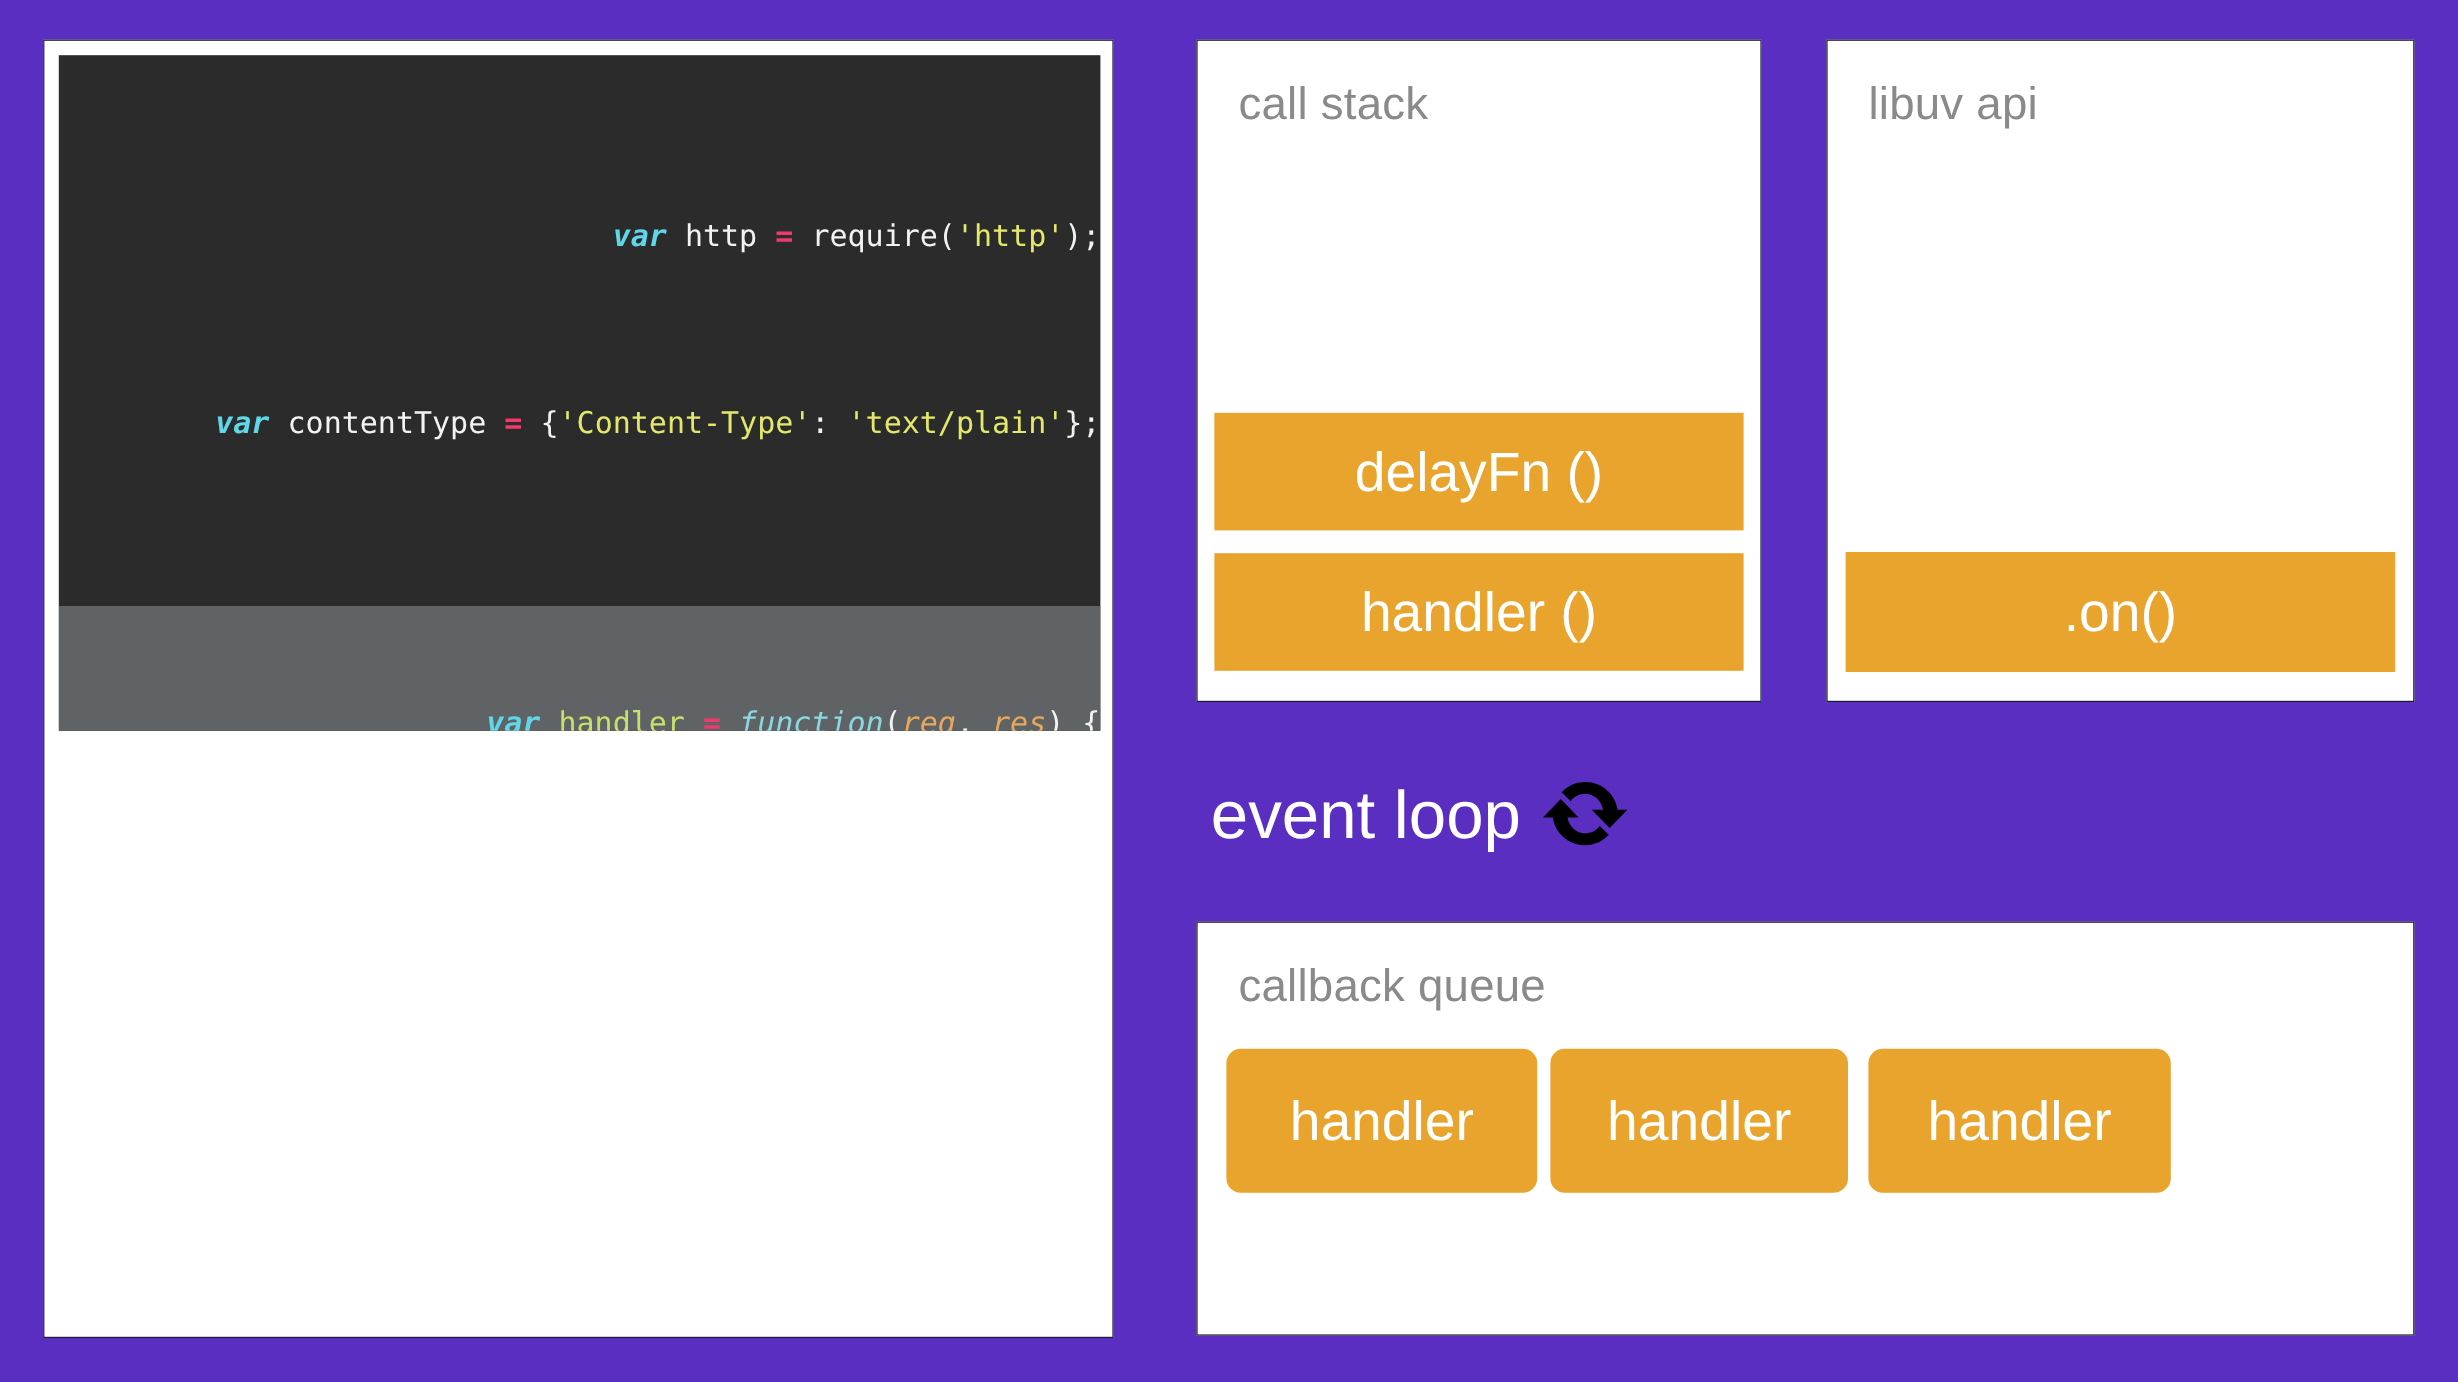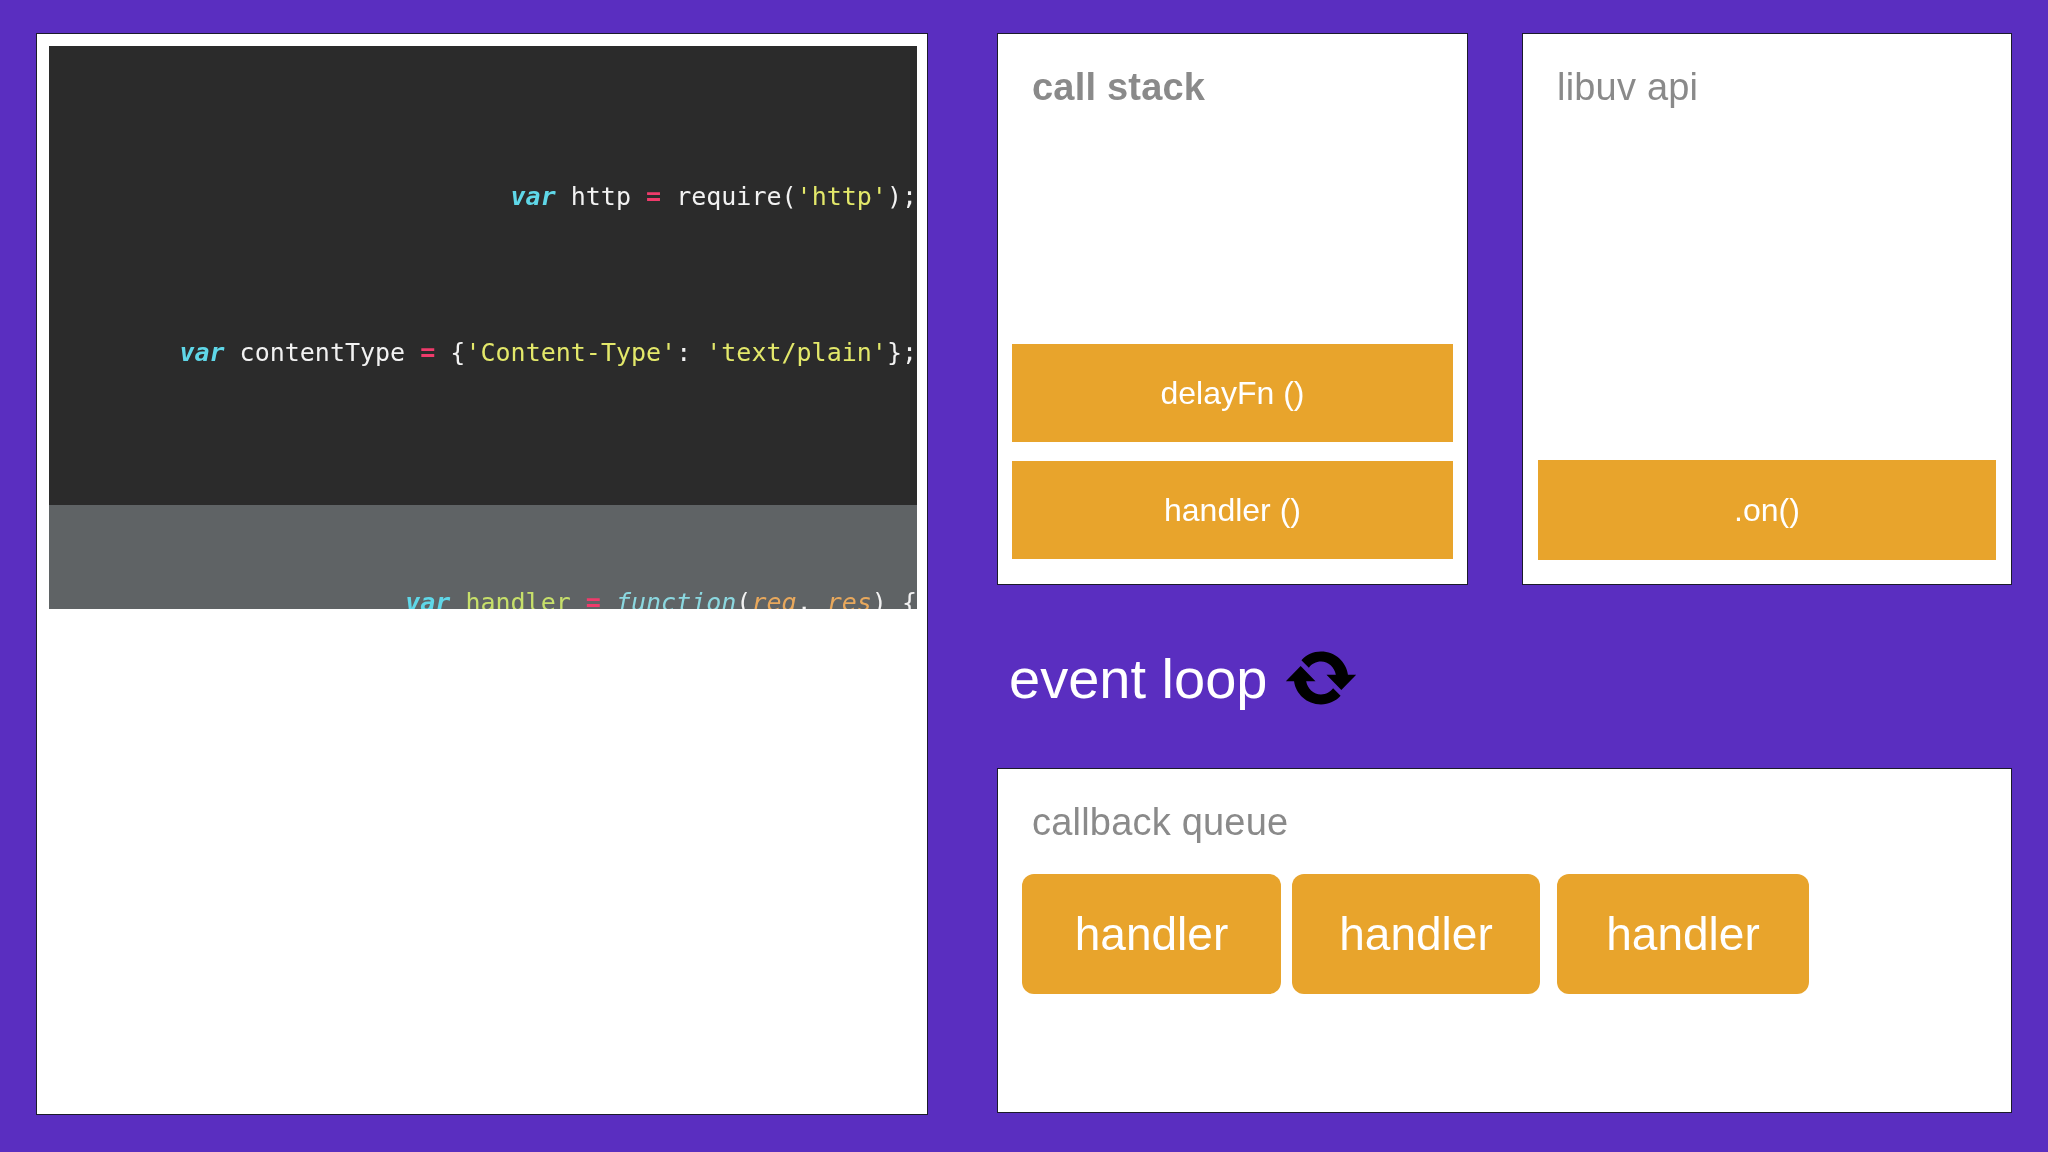--- a/index.html
+++ b/index.html
@@ -48,31 +48,31 @@
   .panel {
     position:absolute;
     background:#ffffff;
     border:1px solid #1b1b2b;
   }
   .panel-title {
     position:absolute; left:34px; top:32px;
     font-size:38px; color:#8a8a8a; letter-spacing:0.2px;
   }
 
-  #call-stack-panel { left:997px; top:33px; width:471px; height:552px;font-weight:bold; }
+  #call-stack-panel { left:997px; top:33px; width:471px; height:552px; }
   #libuv-panel      { left:1522px; top:33px; width:490px; height:552px; }
   #callback-panel   { left:997px; top:768px; width:1015px; height:345px; }
 
   
   .stack-frame {
     position:absolute;
     background:#e8a42c;
     color:#ffffff;
     display:flex; align-items:center; justify-content:center;
-    font-size:32px;
+    font-size:46px;
     white-space:nowrap;
   }
   #frame-delayfn { left:1012px; top:344px; width:441px; height:98px; }
   #frame-handler { left:1012px; top:461px; width:441px; height:98px; }
   #frame-on      { left:1538px; top:460px; width:458px; height:100px; }
 
   .queue-item {
     position:absolute;
     background:#e8a42c;
     color:#ffffff;

